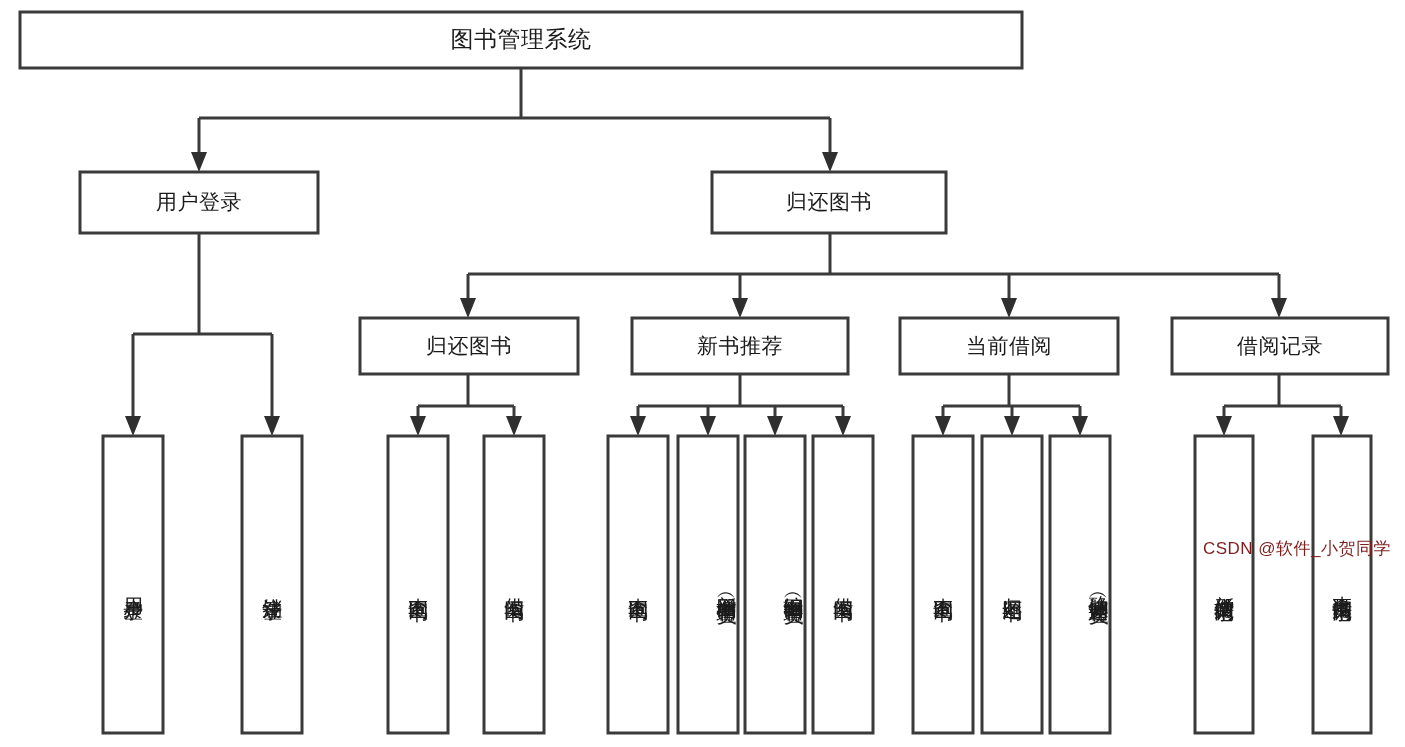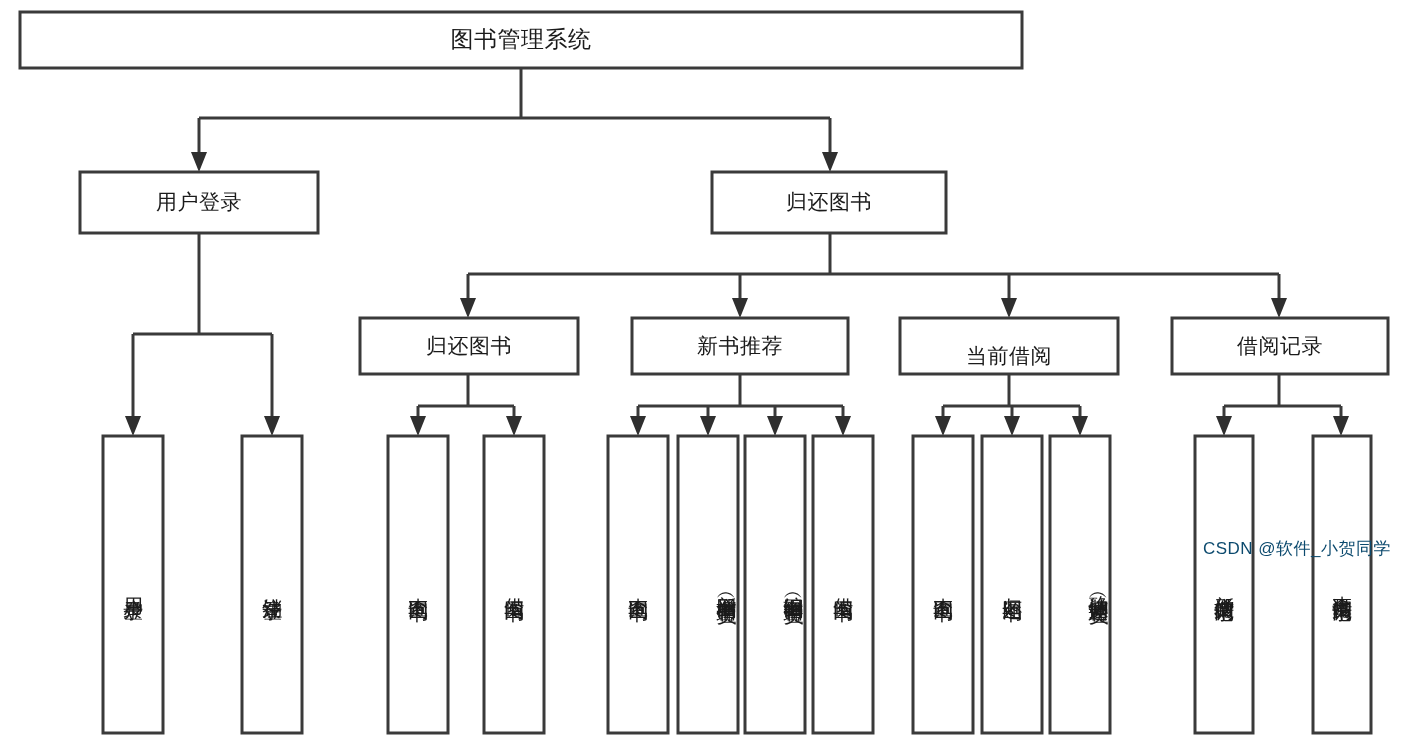--- a/index.html
+++ b/index.html
@@ -66,21 +66,21 @@
   }
   .node-label.vertical.tall {
     align-items: center;
     padding-top: 0;
   }
   .watermark {
     position: absolute;
     right: 14px;
     bottom: 6px;
     font-size: 17px;
-    color: #0c4a6e;
+    color: #7f1d1d;
     font-family: "Liberation Sans", "DejaVu Sans", sans-serif;
     letter-spacing: 0.5px;
     white-space: nowrap;
   }
 </style>
 </head>
 <body>
 
 <div id="diagram-root">
 
@@ -181,21 +181,21 @@
     </g>
   </svg>
 
   <div class="node-label" style="left:20px; top:12px; width:1002px; height:56px; font-size:23px;">图书管理系统</div>
 
   <div class="node-label" style="left:80px; top:172px; width:238px; height:61px;">用户登录</div>
   <div class="node-label" style="left:712px; top:172px; width:234px; height:61px;">归还图书</div>
 
   <div class="node-label" style="left:360px; top:318px; width:218px; height:56px;">归还图书</div>
   <div class="node-label" style="left:632px; top:318px; width:216px; height:56px;">新书推荐</div>
-  <div class="node-label" style="left:900px; top:318px; width:218px; height:56px;margin-top:10px;">当前借阅</div>
+  <div class="node-label" style="left:900px; top:318px; width:218px; height:56px;">当前借阅</div>
   <div class="node-label" style="left:1172px; top:318px; width:216px; height:56px;">借阅记录</div>
 
   <div class="node-label vertical tall" style="left:103px; top:436px; width:60px; height:297px;">用户登录</div>
   <div class="node-label vertical tall" style="left:242px; top:436px; width:60px; height:297px;">注销登录</div>
 
   <div class="node-label vertical tall" style="left:388px; top:436px; width:60px; height:297px;">查询图书</div>
   <div class="node-label vertical tall" style="left:484px; top:436px; width:60px; height:297px;">借阅图书</div>
 
   <div class="node-label vertical tall" style="left:608px; top:436px; width:60px; height:297px;">查询图书</div>
   <div class="node-label vertical" style="left:678px; top:436px; width:60px; height:297px;">新增图书（管理员）</div>

